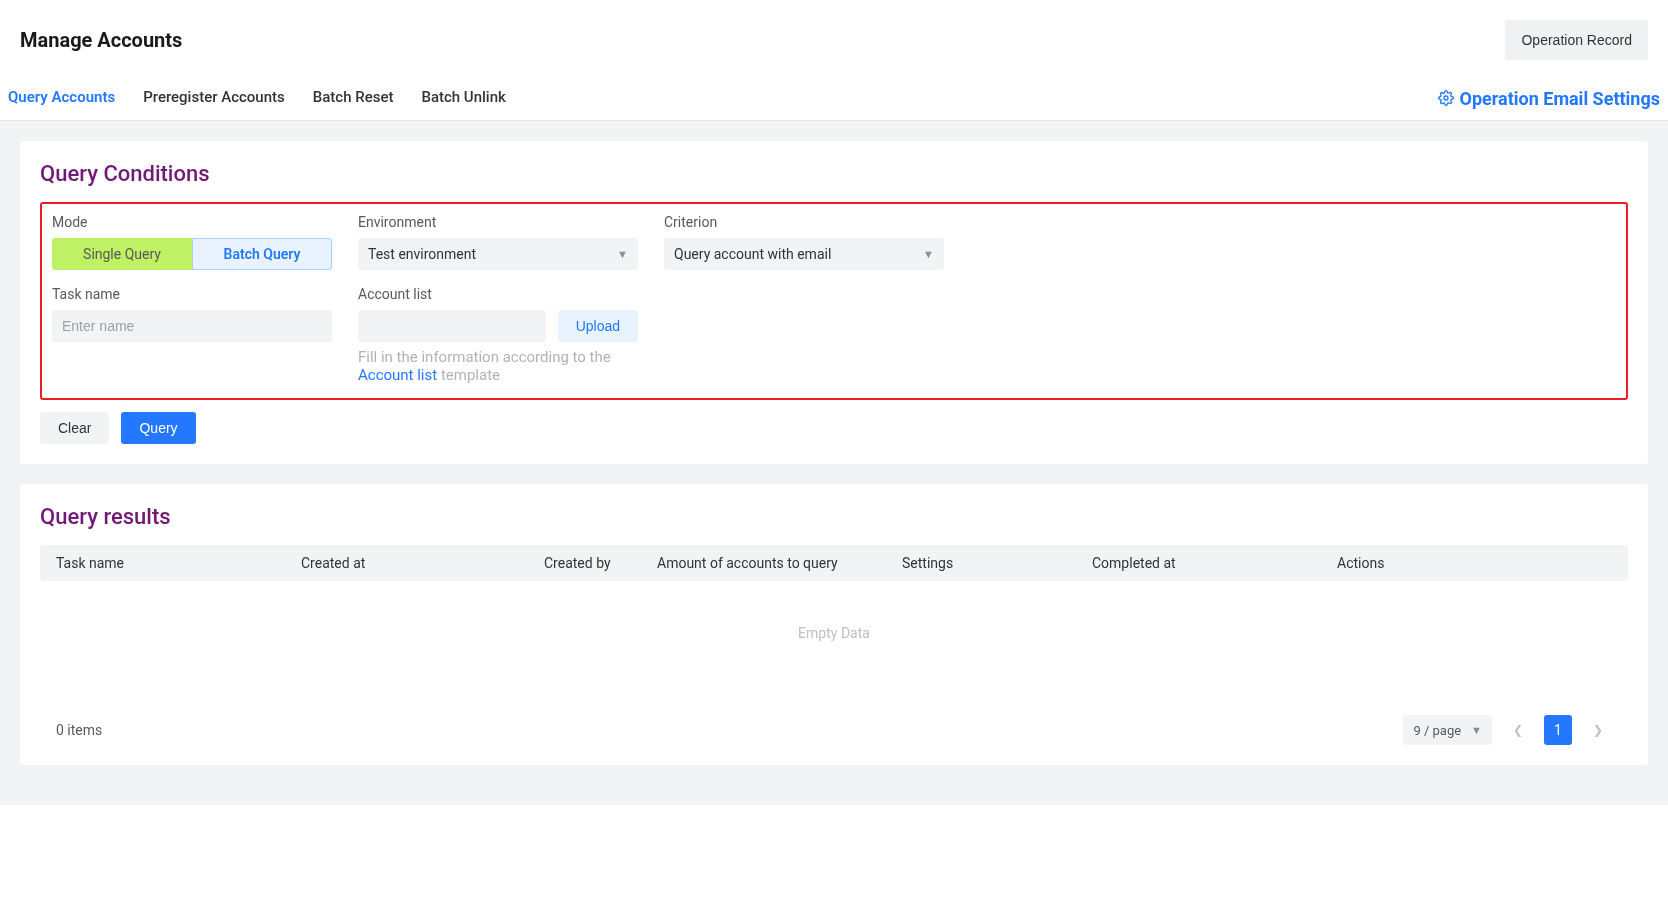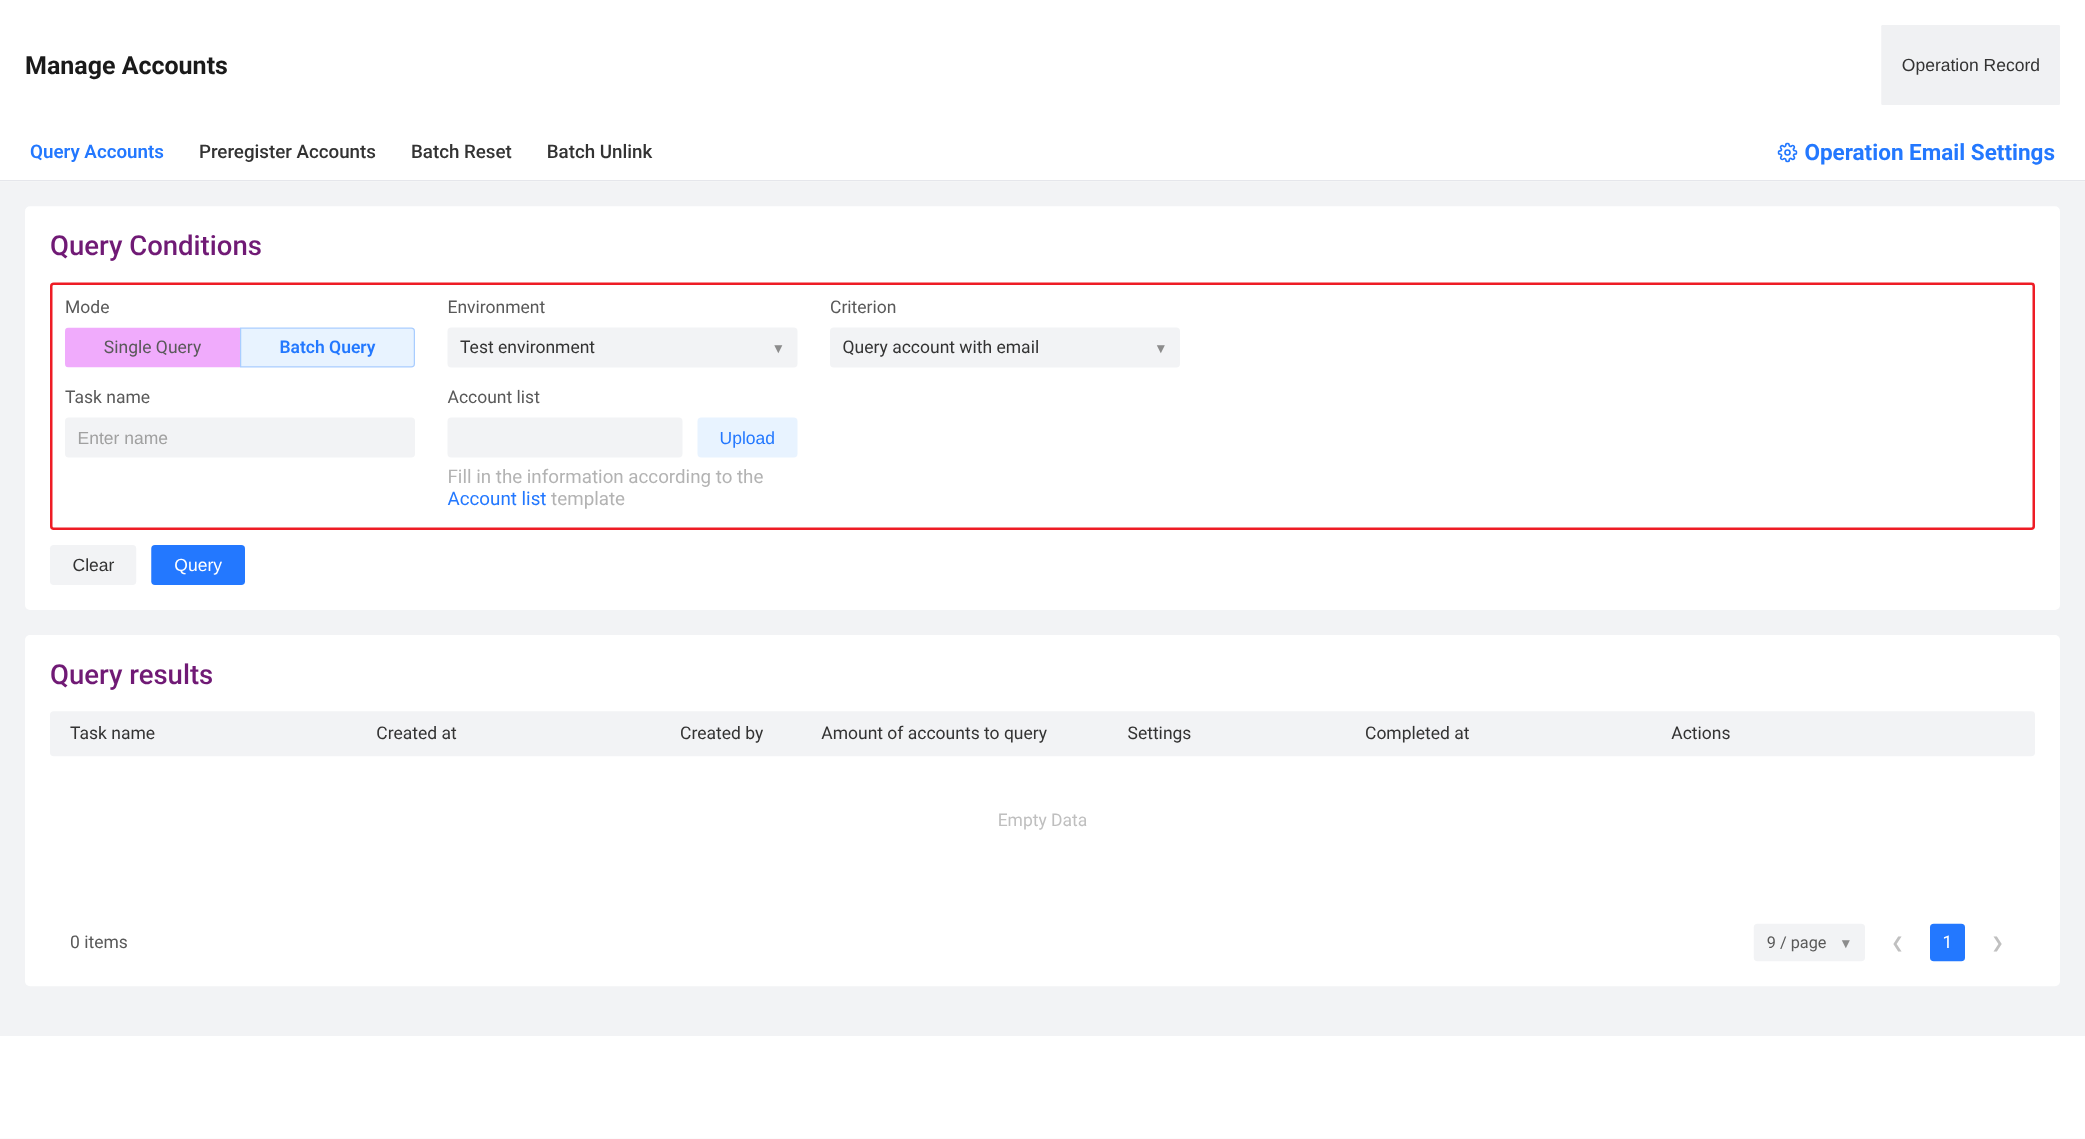--- a/index.html
+++ b/index.html
@@ -18,31 +18,31 @@
   }
   .page-title {
     font-size: 20px;
     font-weight: 700;
     color: #1a1a1a;
   }
   .op-record-btn {
     background: #f0f1f3;
     border: none;
     border-radius: 1px;
-    padding: 24px 16px;
+    padding: 12px 16px;
     font-size: 14px;
     color: #333;
     cursor: pointer;
   }
   .tabs-row {
     display: flex;
     justify-content: space-between;
     align-items: center;
     border-bottom: 1px solid #e5e6eb;
-    padding: 0 24px;
+    padding: 0 8px;
   }
   .tabs {
     display: flex;
     gap: 28px;
   }
   .tab {
     padding: 12px 0;
     font-size: 15px;
     font-weight: 500;
     color: #333;
@@ -106,21 +106,21 @@
   }
   .segmented {
     display: flex;
   }
   .seg-btn {
     flex: 1;
     height: 32px;
     display: flex;
     align-items: center;
     justify-content: center;
-    background: #f0abfc;
+    background: #bef264;
     color: #595959;
     font-size: 14px;
     cursor: pointer;
     border: 1px solid transparent;
   }
   .seg-btn:first-child { border-radius: 3px 0 0 3px; }
   .seg-btn:last-child { border-radius: 0 3px 3px 0; }
   .seg-btn.active {
     background: #e8f3ff;
     color: #2378ff;

